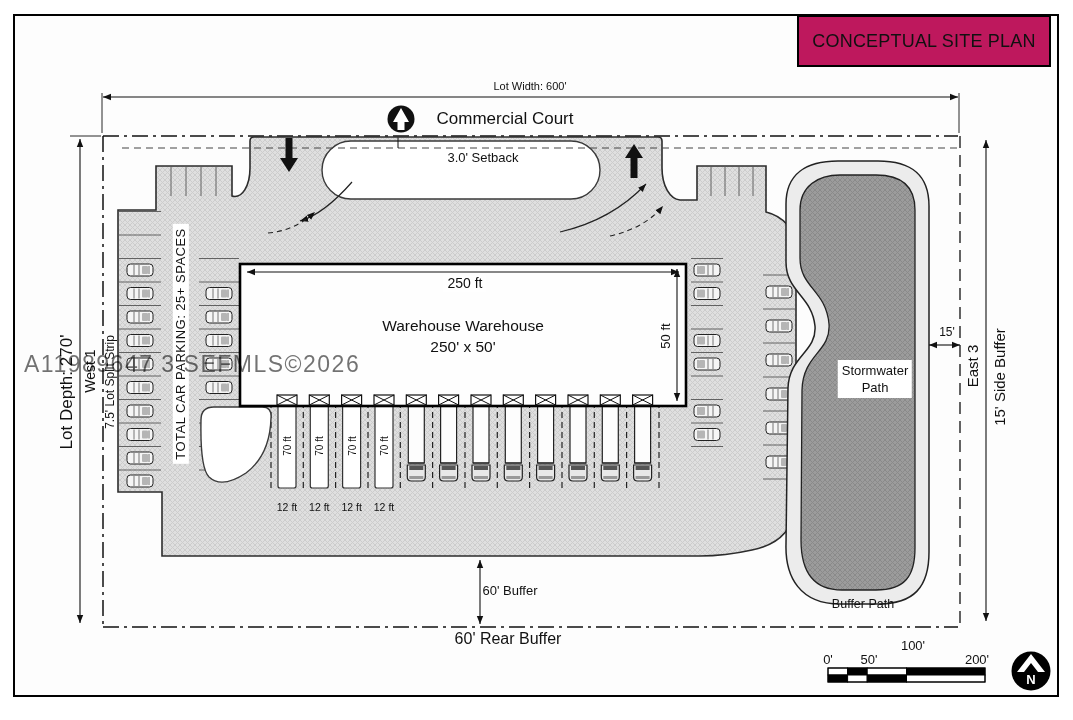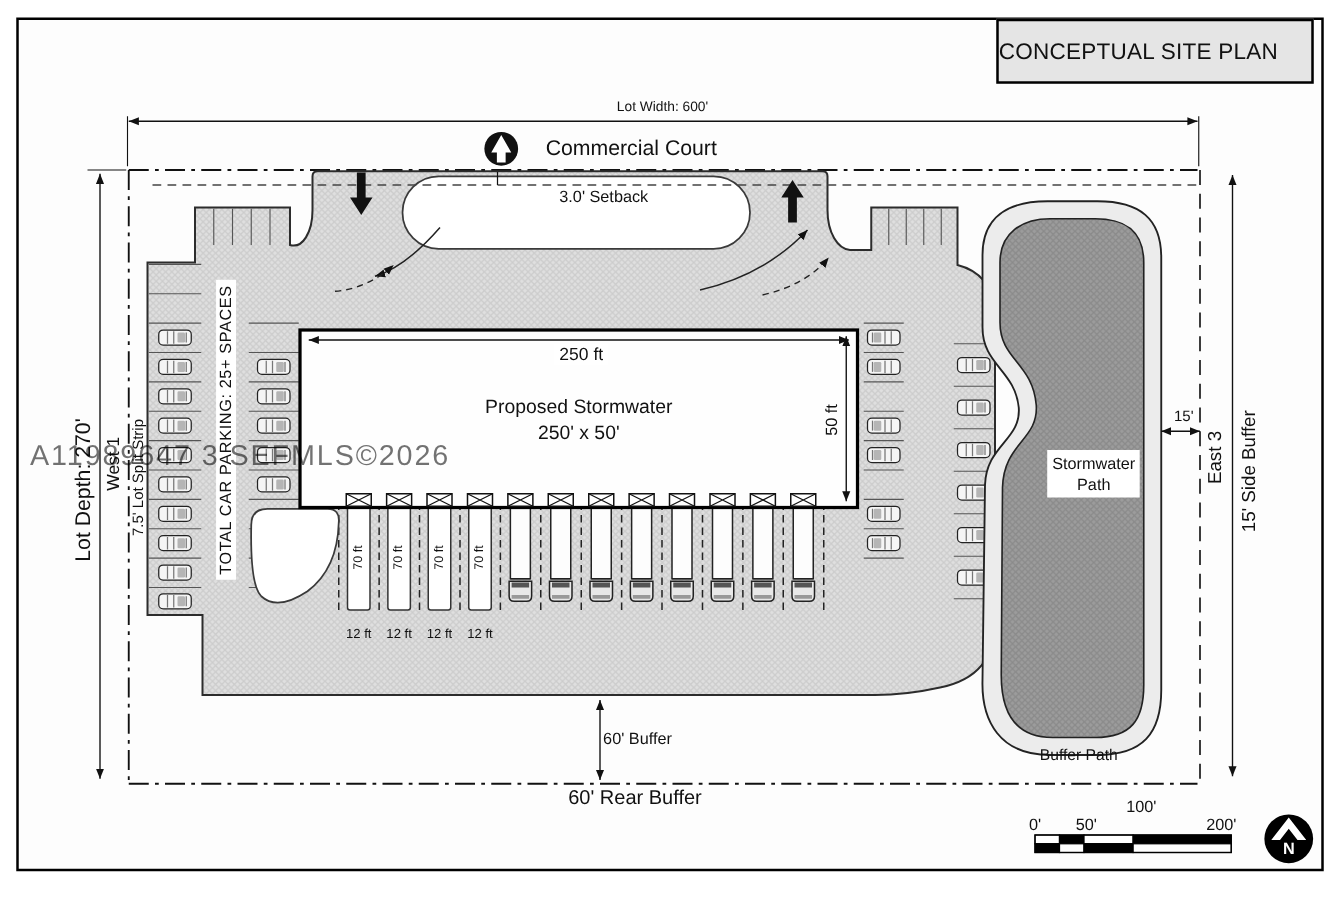--- a/index.html
+++ b/index.html
@@ -2,22 +2,22 @@
 <html><head>
 <meta charset="utf-8">
 <style>
   html,body{margin:0;padding:0;background:#fff}
   .page{position:relative;width:1073px;height:720px;overflow:hidden;
         font-family:"Liberation Sans",sans-serif;color:#111;background:#fff}
   .frame{position:absolute;left:13px;top:14px;width:1042px;height:679px;border:2px solid #000;background:#fdfdfd}
   svg.plan{position:absolute;left:0;top:0}
   .hlabel{position:absolute;transform:translate(-50%,-50%);white-space:nowrap;line-height:1.1}
   .vlabel{position:absolute;transform:translate(-50%,-50%) rotate(-90deg);white-space:nowrap;line-height:1.1}
-  .titleblock{position:absolute;left:797px;top:15px;width:250px;height:48px;border:2px solid #000;background:#e5e5e5;
-              display:flex;flex-direction:row;justify-content:space-between;align-items:center}
+  .titleblock{position:absolute;left:797px;top:15px;width:250px;height:48px;border:2px solid #000;background:#be185d;
+              display:flex;flex-direction:row;justify-content:center;align-items:center}
   .titleblock div{font-size:18px;line-height:21px;letter-spacing:.2px}
   .boxed{background:#fff;padding:1px 4px}
   .pondlabel{position:absolute;left:875px;top:379px;transform:translate(-50%,-50%);background:#fff;
              padding:2px 4px;text-align:center;font-size:13px;line-height:17px;white-space:nowrap}
   .watermark{position:absolute;left:24px;top:351px;font-size:23px;color:#000000;opacity:.55;letter-spacing:1.5px}
   .nletter{position:absolute;left:1031px;top:679px;transform:translate(-50%,-50%);color:#fff;font-weight:bold;font-size:13px}
 </style>
 </head>
 <body>
 
@@ -213,21 +213,21 @@
   </svg>
 
   <div class="titleblock">
     <div>CONCEPTUAL SITE PLAN</div>
   </div>
 
   <div class="hlabel" style="left:530px;top:86px;font-size:11px">Lot Width: 600'</div>
   <div class="hlabel" style="left:505px;top:119px;font-size:17px">Commercial Court</div>
   <div class="hlabel" style="left:483px;top:158px;font-size:13px">3.0' Setback</div>
 
-  <div class="hlabel" style="left:463px;top:326px;font-size:15.5px">Proposed Stormwater</div>
+  <div class="hlabel" style="left:463px;top:326px;font-size:15.5px">Warehouse Warehouse</div>
   <div class="hlabel" style="left:463px;top:347px;font-size:15.5px">250' x 50'</div>
   <div class="hlabel boxed" style="left:465px;top:284px;font-size:14px">250 ft</div>
   <div class="vlabel" style="left:666px;top:336px;font-size:13px">50 ft</div>
 
   <div class="vlabel" style="left:287px;top:446px;font-size:10px">70 ft</div>
   <div class="vlabel" style="left:319.3px;top:446px;font-size:10px">70 ft</div>
   <div class="vlabel" style="left:351.6px;top:446px;font-size:10px">70 ft</div>
   <div class="vlabel" style="left:384px;top:446px;font-size:10px">70 ft</div>
 
   <div class="hlabel" style="left:287px;top:508px;font-size:10.5px">12 ft</div>

